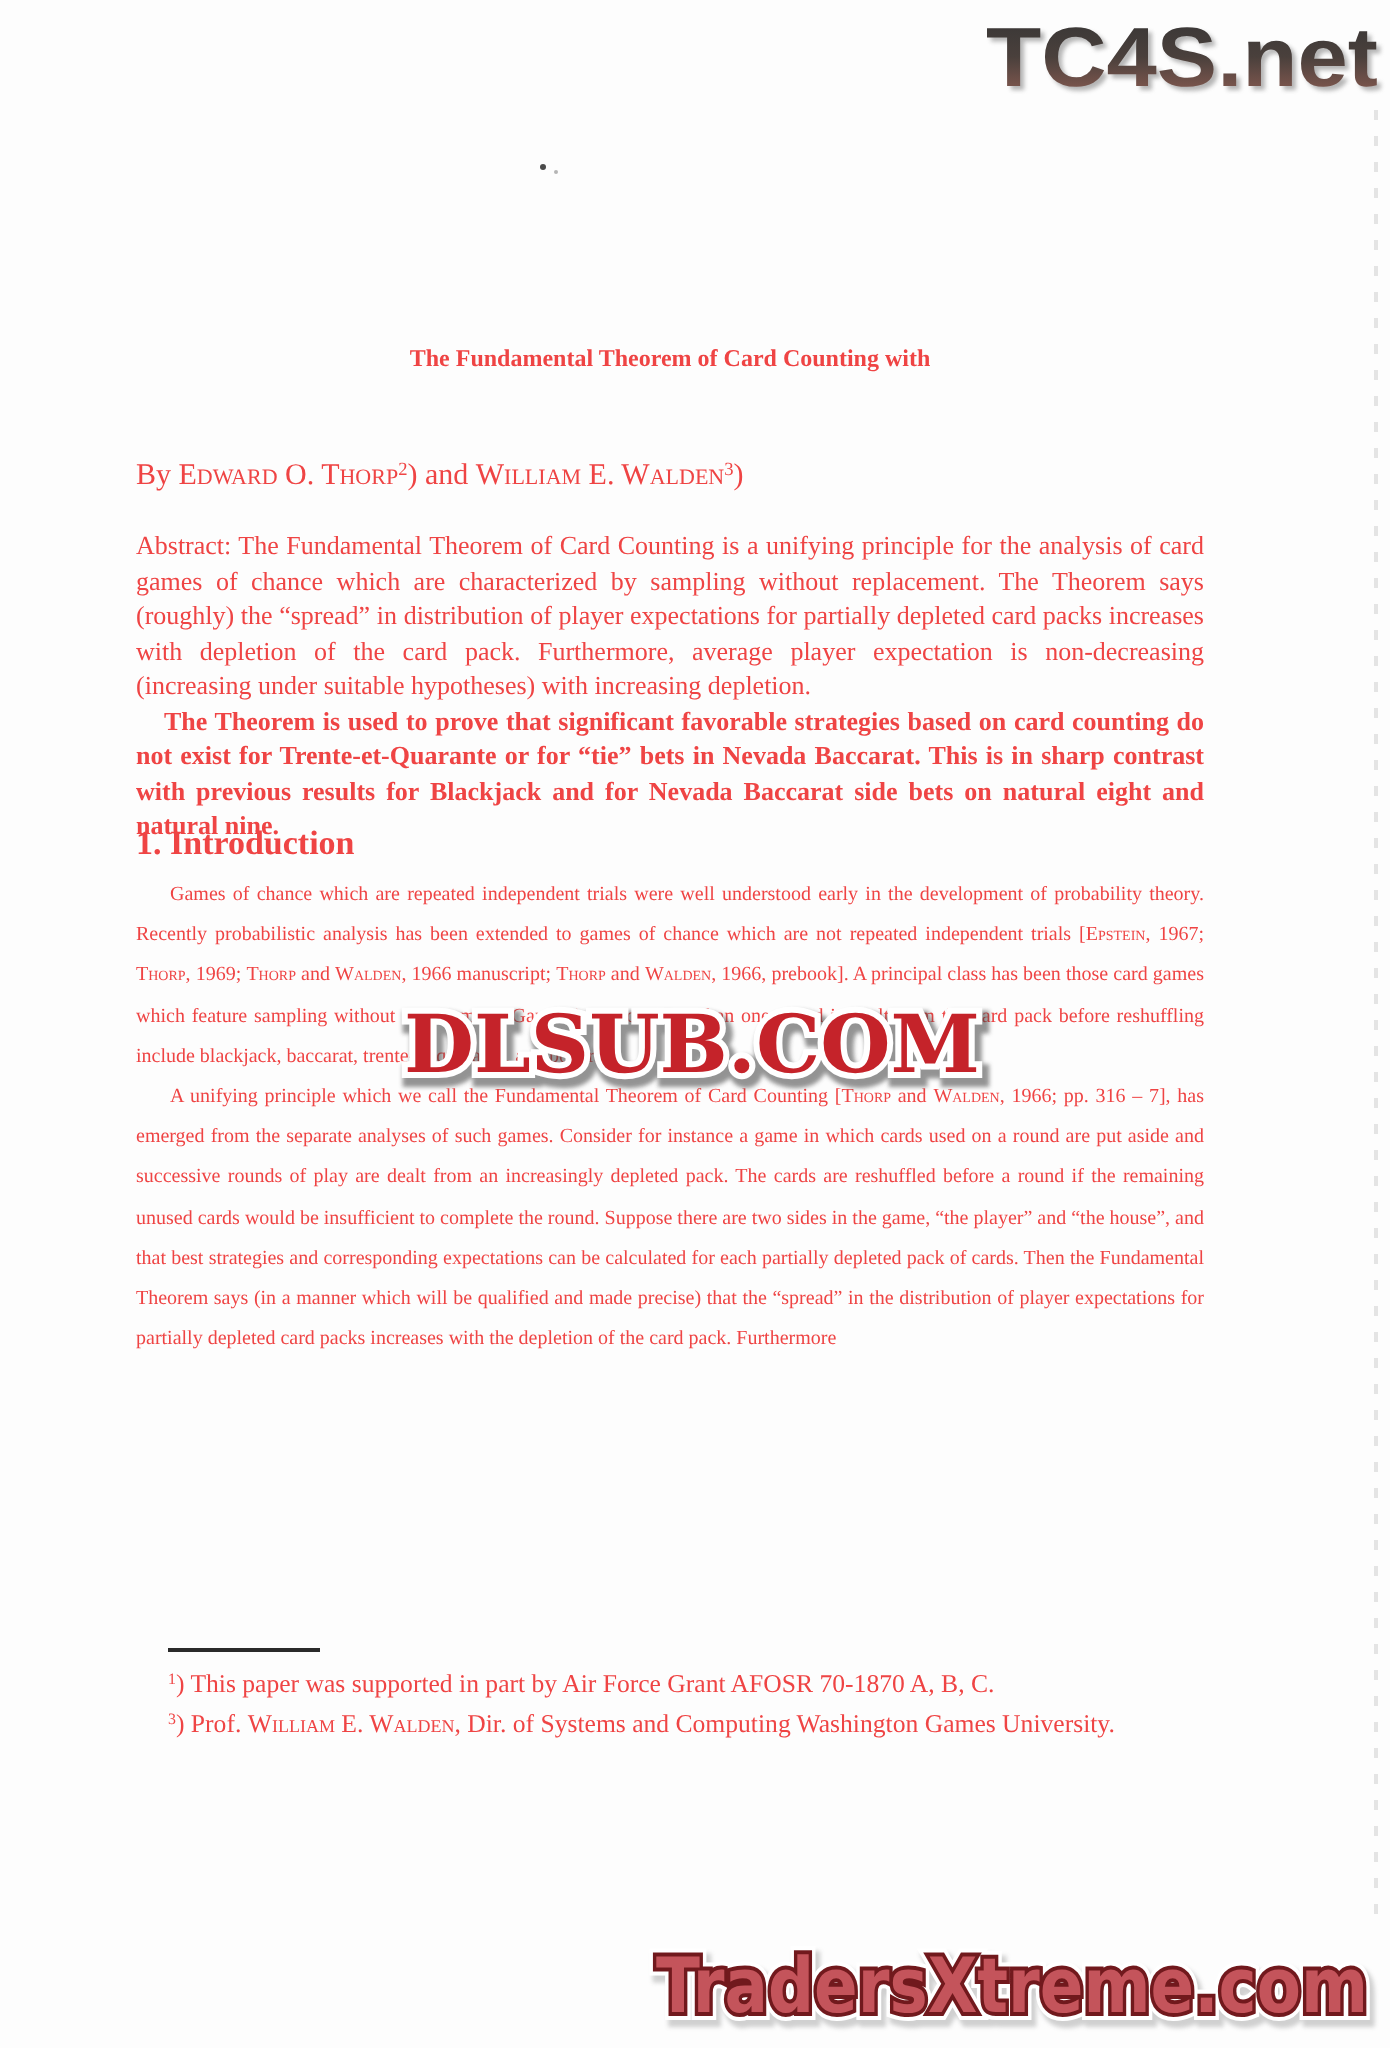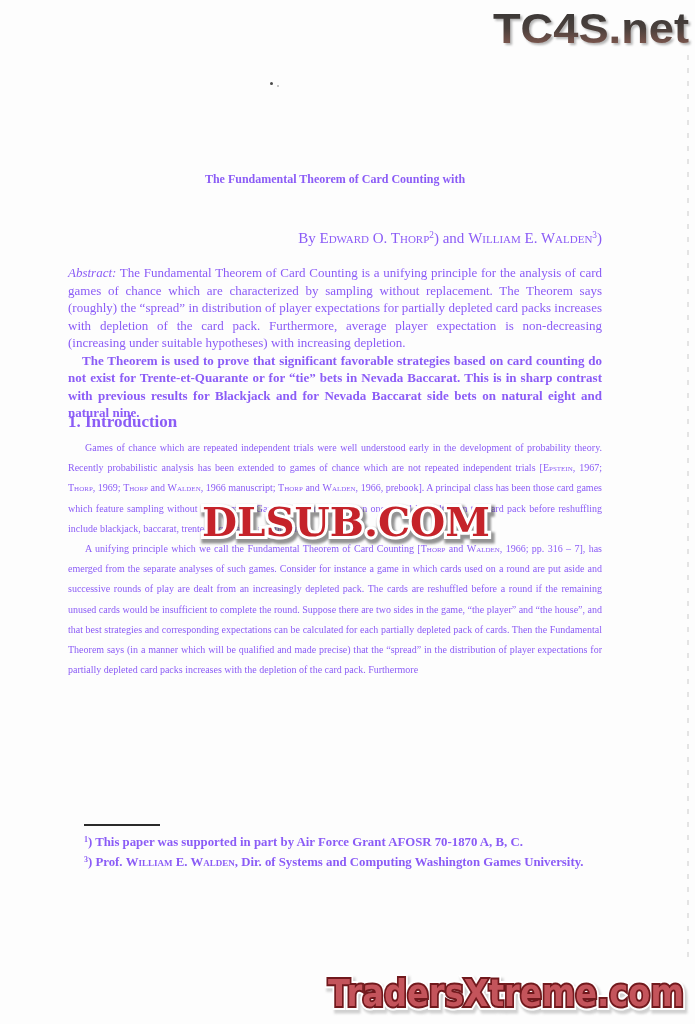--- a/index.html
+++ b/index.html
@@ -3,34 +3,34 @@
 <meta charset="utf-8">
 <style>
   html,body{margin:0;padding:0;}
   body{
     width:695px;height:1024px;
     background:#ffffff;
     font-family:"Liberation Serif", serif;
   }
   .page{
     position:relative;width:695px;height:1024px;
-    background:#fdfdfd;overflow:hidden;color:#8b5cf6;
+    background:#fdfdfd;overflow:hidden;color:#ef4444;
   }
   
   .sc{font-variant:small-caps;}
-  .it{font-style:italic;}
+  .it{}
   .sup{font-size:0.62em;vertical-align:0.5em;letter-spacing:0;}
   
   .title{
     position:absolute;left:68px;top:167px;width:534px;
     text-align:center;font-size:12px;line-height:24px;font-weight:bold;
   }
   .byline{
     position:absolute;left:68px;top:230px;width:534px;
-    text-align:right;font-size:15px;
+    text-align:left;font-size:15px;
   }
   .abstract{
     position:absolute;left:68px;top:264px;width:534px;
     font-size:13px;line-height:17.5px;text-align:justify;
   }
   .abstract p{margin:0;}
   .abstract p + p{text-indent:14px;font-weight:bold;}
   .section-heading{
     position:absolute;left:68px;top:412px;
     font-size:17px;font-weight:bold;
@@ -41,21 +41,21 @@
   }
   .bodytext p{margin:0;text-indent:17px;}
   .footnote-rule{
     position:absolute;left:84px;top:824px;width:76px;height:2px;
     background:#2a2a2a;
   }
   .footnotes{
     position:absolute;left:68px;top:831px;width:534px;
     font-size:12.8px;line-height:17px;text-align:justify;
   }
-  .footnotes p{margin:0;text-indent:16px;font-weight:bold;}
+  .footnotes p{margin:0;text-indent:16px;}
   
   .wm{position:absolute;pointer-events:none;}
   #wm-tc4s{left:488px;top:2px;}
   #wm-dlsub{left:196px;top:492px;}
   #wm-traders{left:322px;top:966px;}
   
   .speck1{position:absolute;left:270px;top:82px;width:3px;height:3px;background:#4a4a4a;border-radius:50%;}
   .speck2{position:absolute;left:277px;top:85px;width:2px;height:2px;background:#b5b5b5;border-radius:50%;}
   .edge-streak{
     position:absolute;left:687px;top:55px;width:2px;height:910px;

